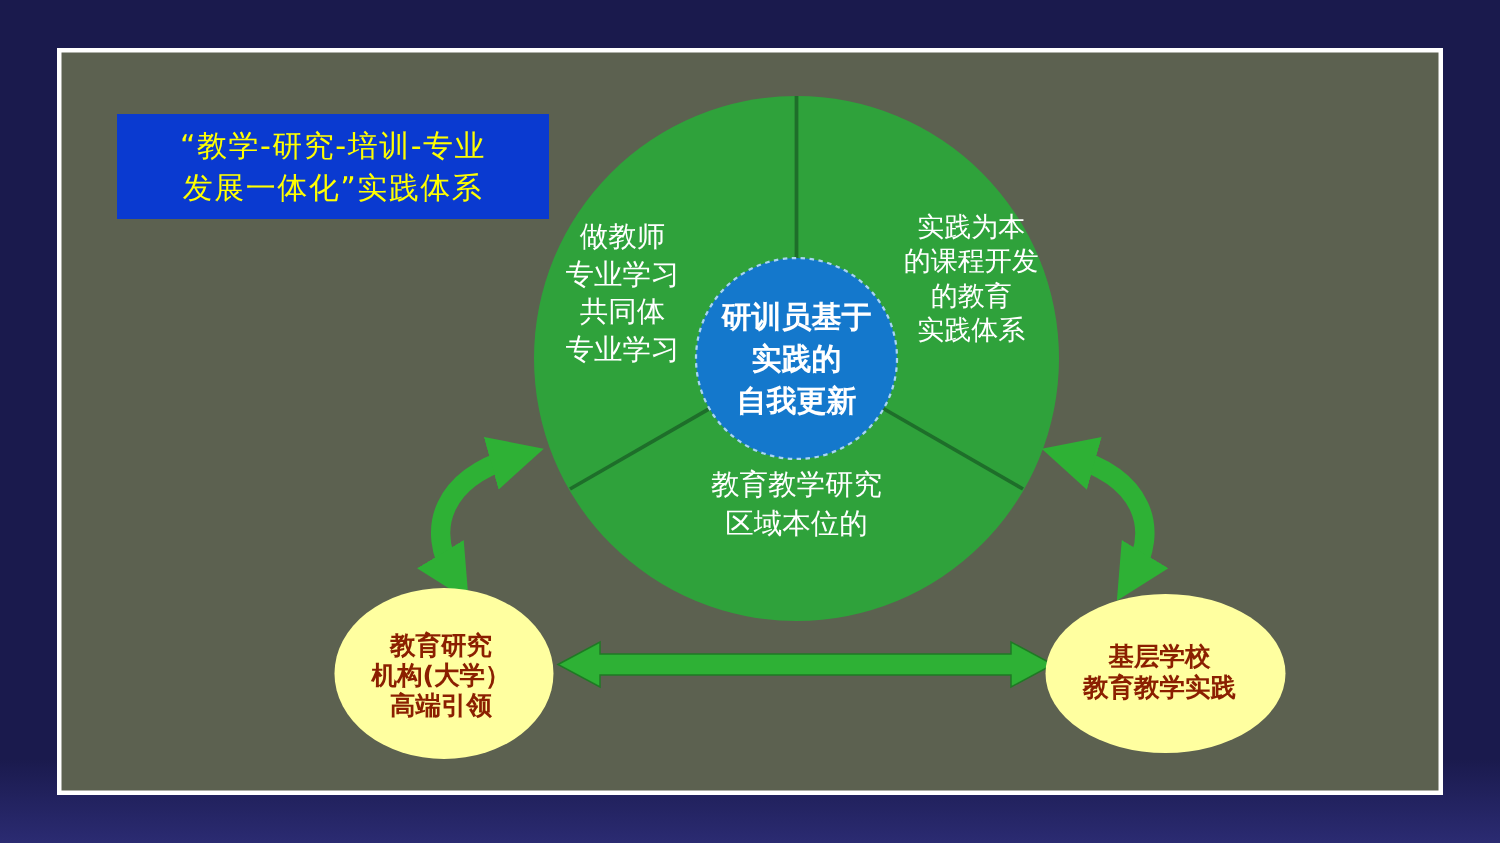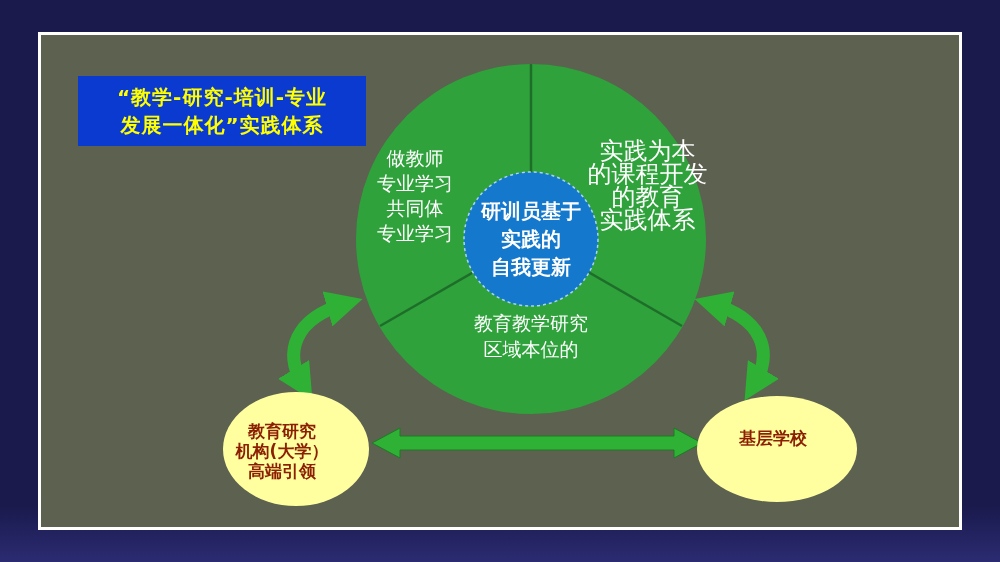--- a/index.html
+++ b/index.html
@@ -47,59 +47,59 @@
     width: 288px;
     height: 70px;
     background: #0a3ad0;
     z-index: 3;
     display: flex;
     flex-direction: column;
     justify-content: center;
     align-items: center;
     color: #ffff00;
     font-size: 20px;
-    font-weight: bold;
+    font-weight: normal;
     line-height: 28px;
     letter-spacing: 1px;
   }
   .sector-left {
     left: 350px;
     top: 146px;
     width: 130px;
     color: #ffffff;
     font-size: 19px;
     line-height: 25px;
   }
   .sector-right {
     left: 585px;
     top: 140px;
     width: 125px;
     color: #ffffff;
-    font-size: 24px;
+    font-size: 18px;
     line-height: 23px;
   }
   .sector-bottom {
     left: 446px;
     top: 310px;
     width: 170px;
     color: #ffffff;
     font-size: 19px;
     line-height: 26px;
   }
   .center-label {
     left: 461px;
     top: 197px;
     width: 140px;
     color: #ffffff;
     font-size: 20px;
     font-weight: bold;
     line-height: 28px;
   }
   .node-left-label {
-    left: 212px;
+    left: 224px;
     top: 421px;
     width: 140px;
     color: #8b1f00;
     font-size: 17px;
     font-weight: bold;
     line-height: 20px;
   }
   .node-right-label {
     left: 698px;
     top: 428px;
@@ -176,15 +176,16 @@
   </div>
 
   <div class="txt node-left-label">
     <div>教育研究</div>
     <div>机构(大学）</div>
     <div>高端引领</div>
   </div>
 
   <div class="txt node-right-label">
     <div>基层学校</div>
+    <div>教育教学实践</div>
   </div>
 
 </div>
 
 </body></html>

